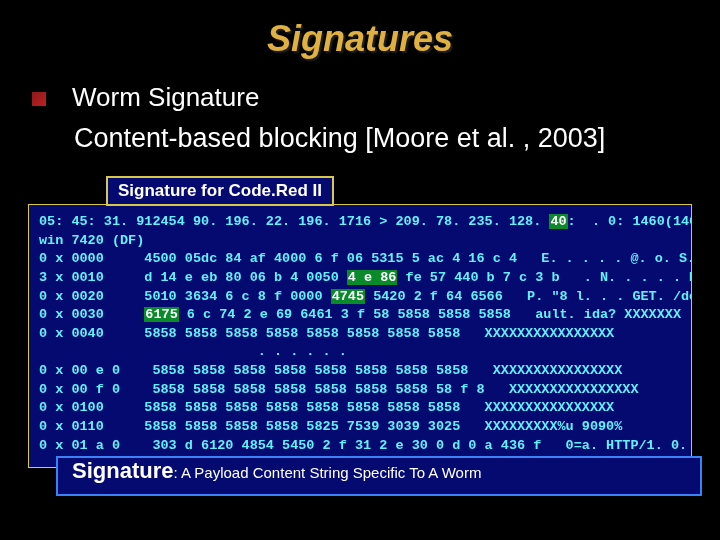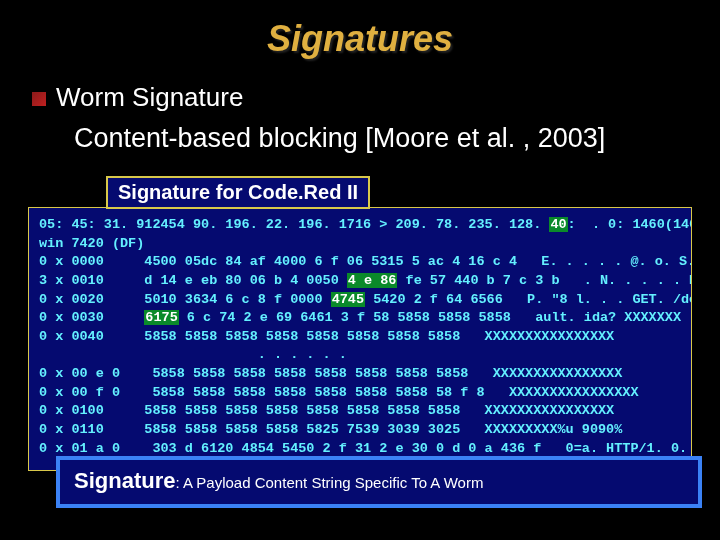--- a/index.html
+++ b/index.html
@@ -23,21 +23,21 @@
     font-weight: bold;
     font-style: italic;
     color: #e0b040;
     text-align: center;
     margin-bottom: 22px;
     text-shadow: 2px 2px 2px #222;
   }
   .bullet-row {
     display: flex;
     align-items: center;
-    gap: 10px;
+    gap: 26px;
     margin-left: 4px;
     margin-bottom: 10px;
   }
   .bullet-square {
     width: 14px; height: 14px;
     background: linear-gradient(135deg, #8a1a1a, #c02020);
     flex: 0 0 14px;
     margin-top: 2px;
   }
   .bullet-text {
@@ -52,21 +52,21 @@
     margin-bottom: 22px;
   }
   .caption-box {
     position: relative;
     margin-left: 78px;
     background: #050a70;
     border: 2px solid #d8c84a;
     color: #fff;
     font-family: "Trebuchet MS", Verdana, sans-serif;
     font-weight: bold;
-    font-size: 20px;
+    font-size: 17px;
     padding: 3px 10px 3px 10px;
     display: inline-block;
     z-index: 5;
   }
   .hexdump {
     position: relative;
     margin-top: -2px;
     border: 1.5px solid #d8c84a;
     background: #050a70;
     font-family: "Courier New", monospace;
@@ -82,23 +82,23 @@
   .hl {
     background: #0a8a2a;
     color: #fff;
     padding: 0 1px;
   }
   .sig-overlay {
     position: absolute;
     left: 56px;
     right: 18px;
     top: 456px;
-    border: 4px solid #3b82f6;
+    border: 2px solid #3b82f6;
     background: #050a70;
-    padding: 8px 14px 10px 14px;
+    padding: 0 14px 10px 14px;
     z-index: 10;
   }
   .sig-over-big {
     font-family: Verdana, Arial, sans-serif;
     font-size: 22px;
     font-weight: bold;
     color: #fff;
   }
   .sig-over-rest {
     font-family: "Trebuchet MS", Verdana, sans-serif;

